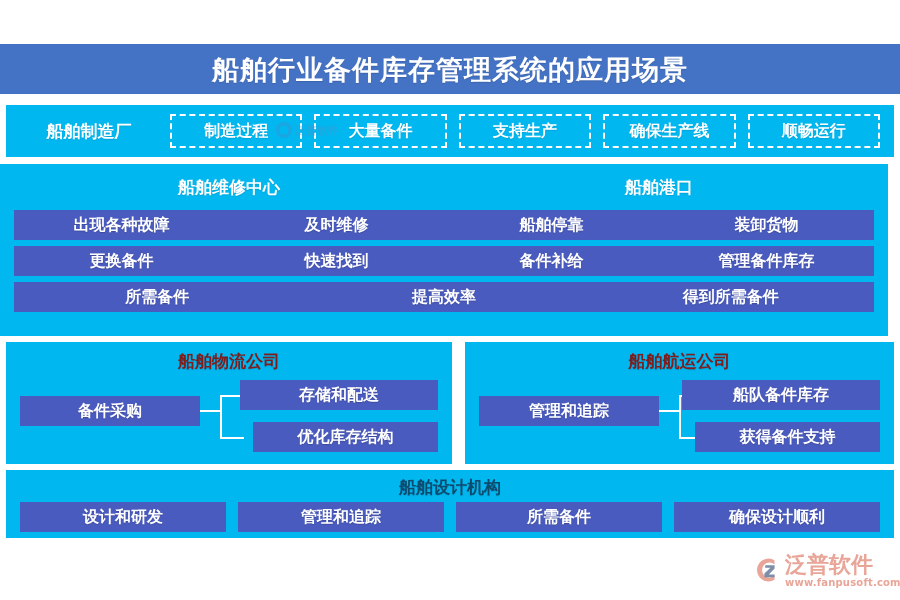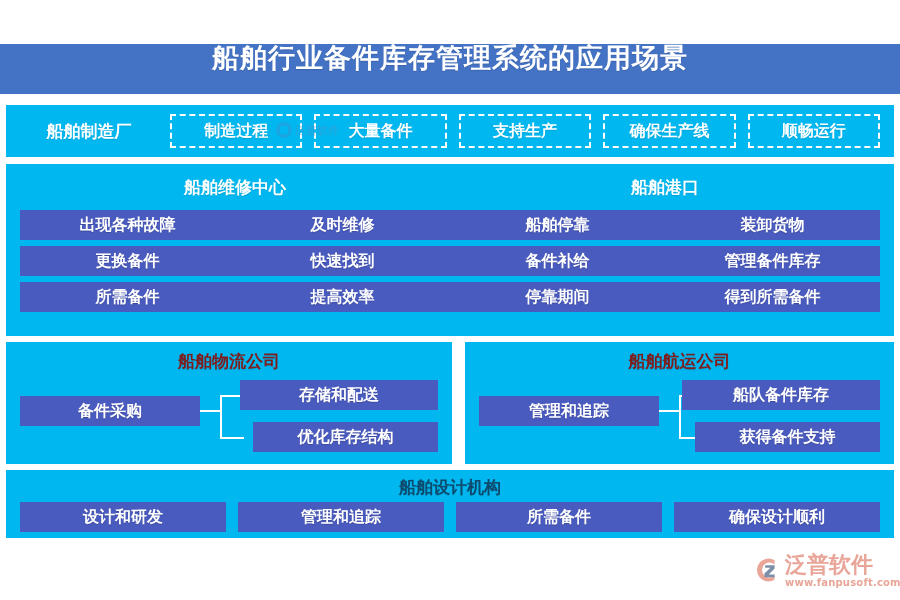--- a/index.html
+++ b/index.html
@@ -24,21 +24,21 @@
 
   
   .title-bar {
     position: absolute;
     left: 0;
     top: 44px;
     width: 900px;
     height: 50px;
     background: #4472C4;
     display: flex;
-    align-items: flex-start;
+    align-items: center;
     justify-content: center;
   }
   .title-bar .title-text {
     color: #ffffff;
     font-size: 27px;
     font-weight: bold;
     letter-spacing: 1px;
     line-height: 1;
     text-shadow: 0 1px 1px rgba(0,0,0,0.12);
   }
@@ -76,21 +76,21 @@
     color: #ffffff;
     font-size: 16px;
     font-weight: bold;
     box-sizing: border-box;
     text-shadow: 0 1px 1px rgba(0,0,0,0.10);
   }
 
   
   .sec-two {
     position: absolute;
-    left: 6px;
+    left: 0;
     top: 164px;
     width: 888px;
     height: 172px;
     background: #00B7F0;
     box-sizing: border-box;
     padding: 8px 14px 10px 14px;
   }
   .sec-two .headers {
     display: flex;
     height: 30px;
@@ -325,21 +325,20 @@
       </div>
       <div class="grow">
         <div class="cell">更换备件</div>
         <div class="cell">快速找到</div>
         <div class="cell">备件补给</div>
         <div class="cell">管理备件库存</div>
       </div>
       <div class="grow">
         <div class="cell">所需备件</div>
         <div class="cell">提高效率</div>
-        <div class="cell">停靠期间</div>
         <div class="cell">得到所需备件</div>
       </div>
     </div>
   </div>
 
   <div class="sec-three">
 
     <div class="panel panel-left">
       <div class="p-title">船舶物流公司</div>
       <div class="branch">

